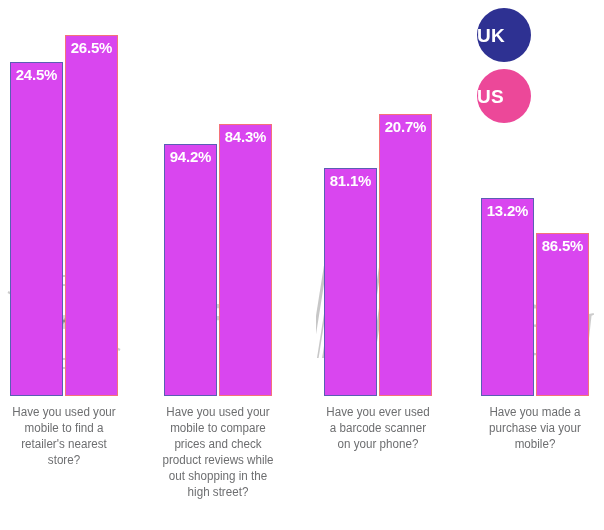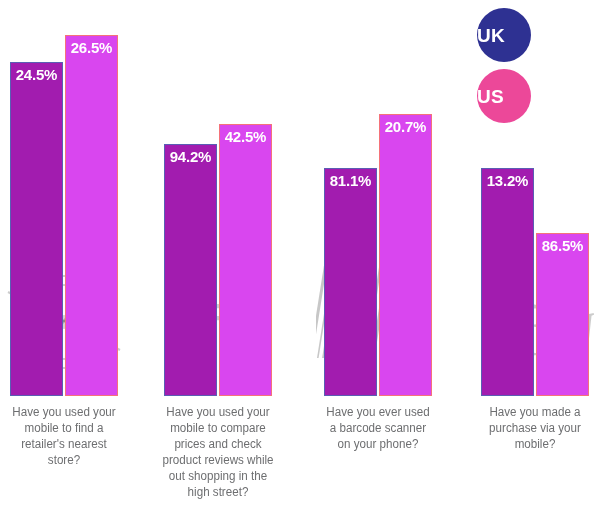--- a/index.html
+++ b/index.html
@@ -27,21 +27,21 @@
   }
 
   
   .plot{position:absolute;left:0;top:0;width:604px;height:396px;}
   .group{position:absolute;bottom:0;height:396px;}
   .bars{position:absolute;bottom:0;left:0;right:0;height:396px;}
   .bar{
     position:absolute;bottom:0;width:53px;
     box-sizing:border-box;
   }
-  .bar.uk{left:0;background:#a21caf;border:1px solid #5a5eb4;}
+  .bar.uk{left:0;background:#d946ef;border:1px solid #5a5eb4;}
   .bar.us{left:55px;background:#d946ef;border:1px solid #f4727a;}
   .bar-value{
     position:absolute;left:0;right:0;top:3px;
     text-align:center;color:#ffffff;
     font-size:15px;font-weight:bold;
     letter-spacing:-.2px;
   }
 
   
   .wm{
@@ -109,21 +109,21 @@
             <text x="48" y="50">=</text>
             <text x="78" y="52">$</text>
           </g>
         </svg>
       </div>
       <div class="bars">
         <div class="bar uk" style="height:252px;">
           <span class="bar-value">94.2%</span>
         </div>
         <div class="bar us" style="height:272px;">
-          <span class="bar-value">42.5%</span>
+          <span class="bar-value">84.3%</span>
         </div>
       </div>
     </div>
 
     <div class="group" style="left:324px;width:108px;">
       <div class="wm" style="left:-8px;top:262px;width:128px;height:100px;">
         <svg width="128" height="100" viewBox="0 0 128 100">
           <g stroke="#000" stroke-opacity="0.22">
             <g transform="skewX(-9)">
               <line x1="10" y1="4" x2="10" y2="96" stroke-width="3"></line>
@@ -159,21 +159,21 @@
     <div class="group" style="left:481px;width:108px;">
       <div class="wm" style="left:-4px;top:266px;width:124px;height:100px;">
         <svg width="124" height="100" viewBox="0 0 124 100">
           <g fill="#000" fill-opacity="0.20" font-family="Liberation Serif, serif" font-size="46" font-weight="bold">
             <text x="14" y="42" transform="rotate(-11 60 50)">BUY</text>
             <text x="2" y="88" transform="rotate(-11 60 50)">NOW</text>
           </g>
         </svg>
       </div>
       <div class="bars">
-        <div class="bar uk" style="height:228px;">
+        <div class="bar uk" style="height:198px;">
           <span class="bar-value">13.2%</span>
         </div>
         <div class="bar us" style="height:163px;">
           <span class="bar-value">86.5%</span>
         </div>
       </div>
     </div>
   </div>
 
   <div class="cats">

